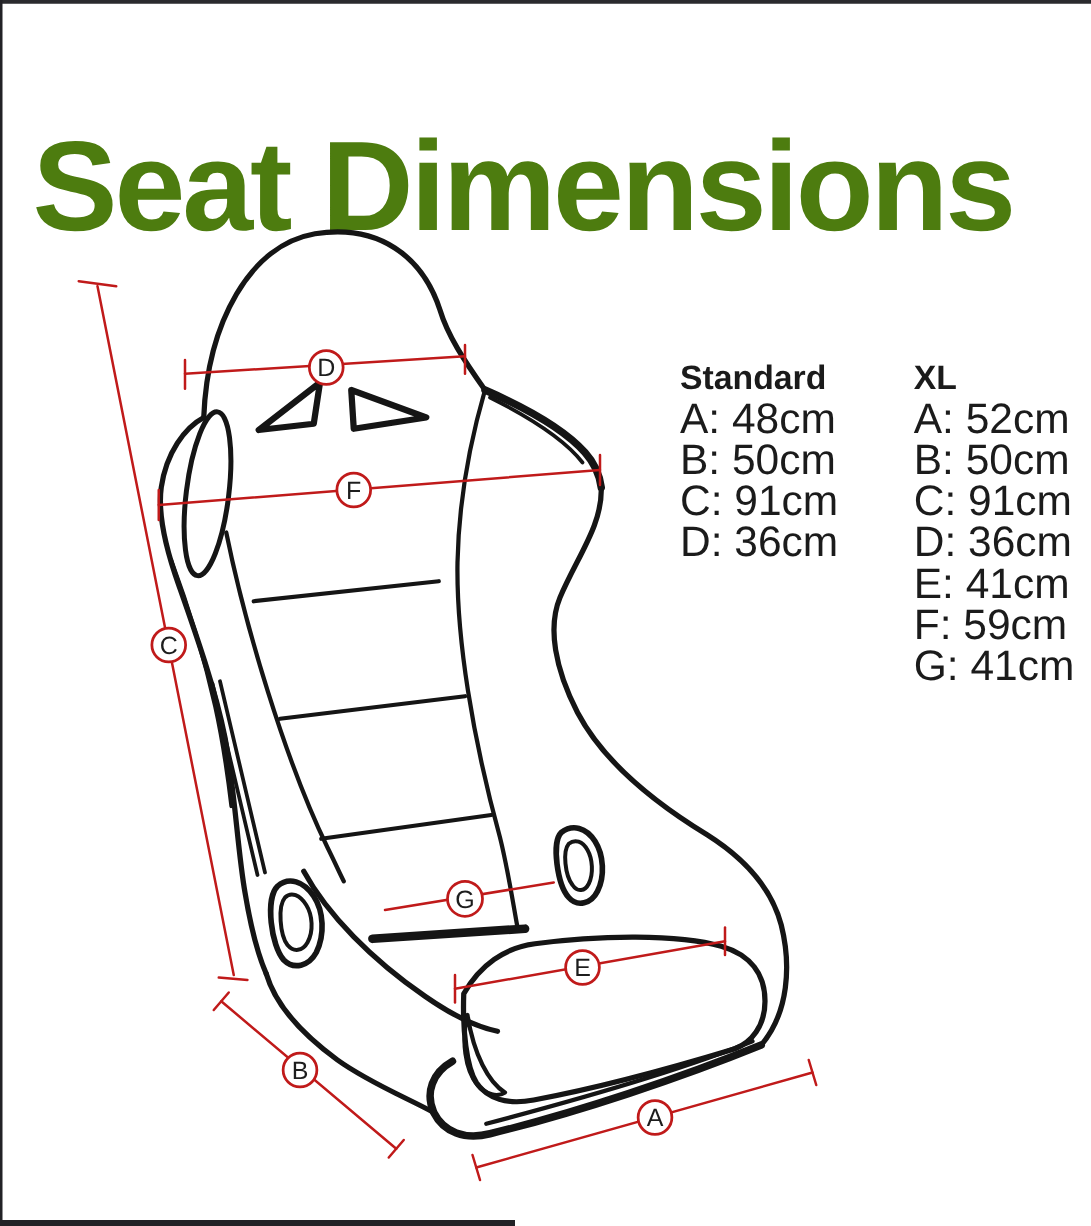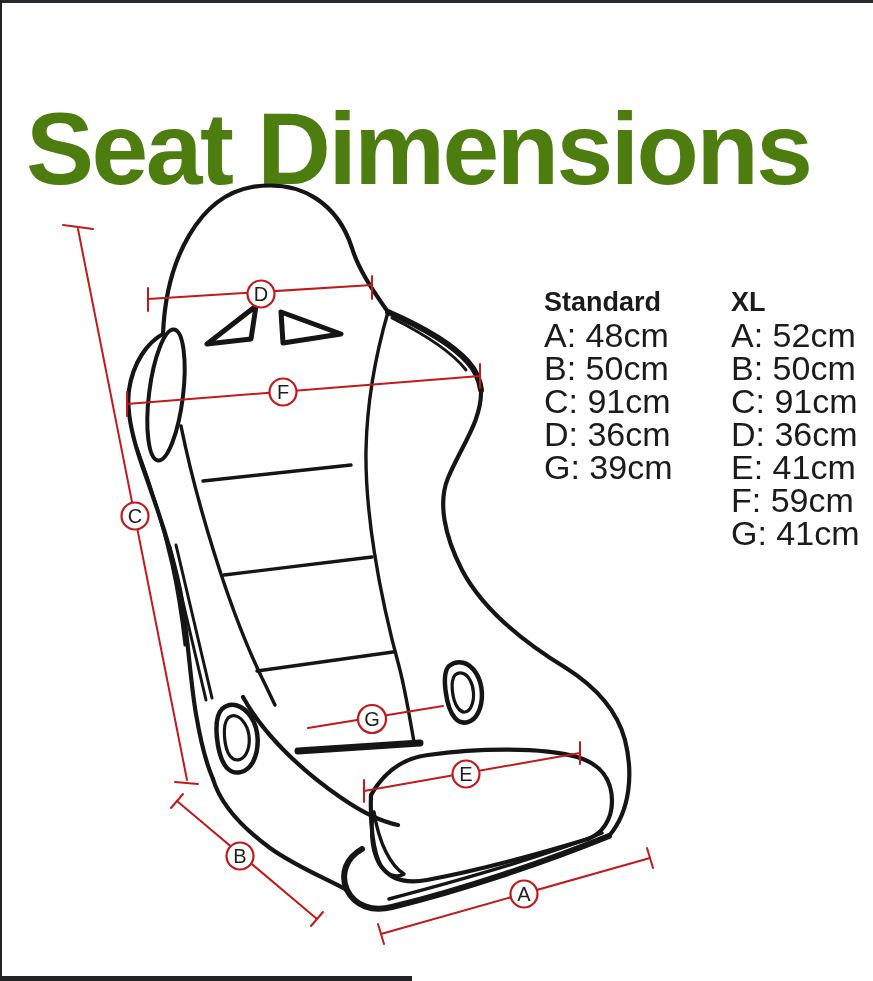--- a/index.html
+++ b/index.html
@@ -197,21 +197,20 @@
     </g>
   </g>
 </svg>
 
 <div class="spec-col standard">
   <div class="spec-header">Standard</div>
   <div class="spec-row">A: 48cm</div>
   <div class="spec-row">B: 50cm</div>
   <div class="spec-row">C: 91cm</div>
   <div class="spec-row">D: 36cm</div>
-  <div class="spec-row">G: 39cm</div>
 </div>
 
 <div class="spec-col xl">
   <div class="spec-header">XL</div>
   <div class="spec-row">A: 52cm</div>
   <div class="spec-row">B: 50cm</div>
   <div class="spec-row">C: 91cm</div>
   <div class="spec-row">D: 36cm</div>
   <div class="spec-row">E: 41cm</div>
   <div class="spec-row">F: 59cm</div>

